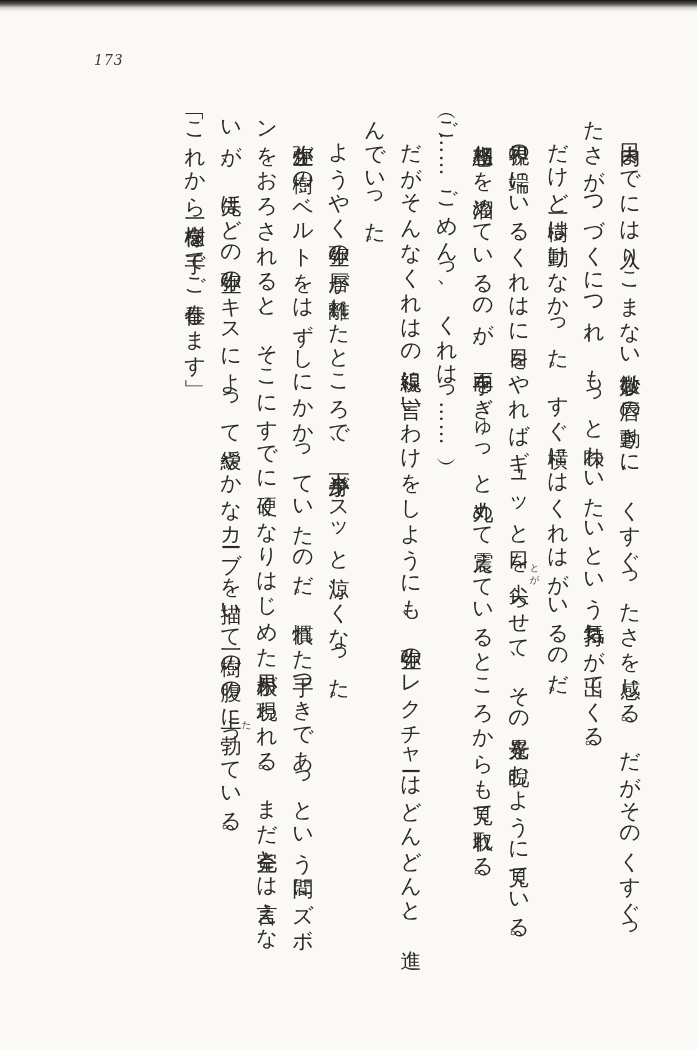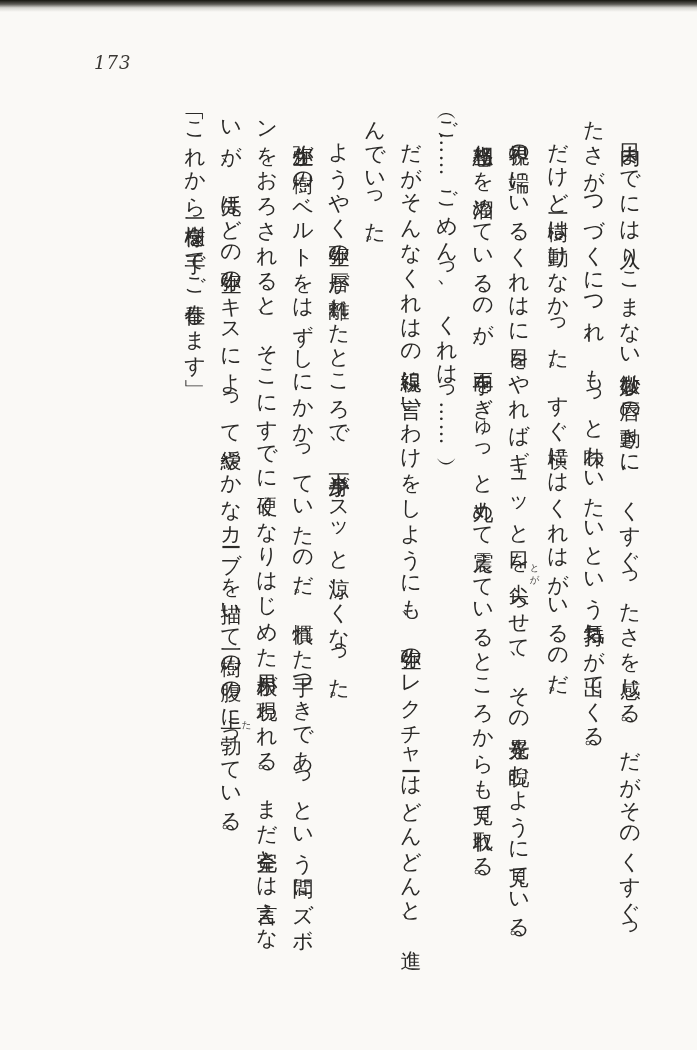--- a/index.html
+++ b/index.html
@@ -29,21 +29,21 @@
     background: linear-gradient(180deg,
       #16150f 0%,
       rgba(40, 38, 32, 0.75) 35%,
       rgba(110, 108, 100, 0.25) 65%,
       rgba(250, 249, 246, 0) 100%);
   }
   .page-number {
     position: absolute;
     left: 94px;
     top: 52px;
-    font-size: 18px;
+    font-size: 14px;
     font-style: italic;
     letter-spacing: 1px;
     color: #3a3834;
   }
   .text-block {
     position: absolute;
     top: 106px;
     right: 49px;
     height: 849px;
     writing-mode: vertical-rl;

